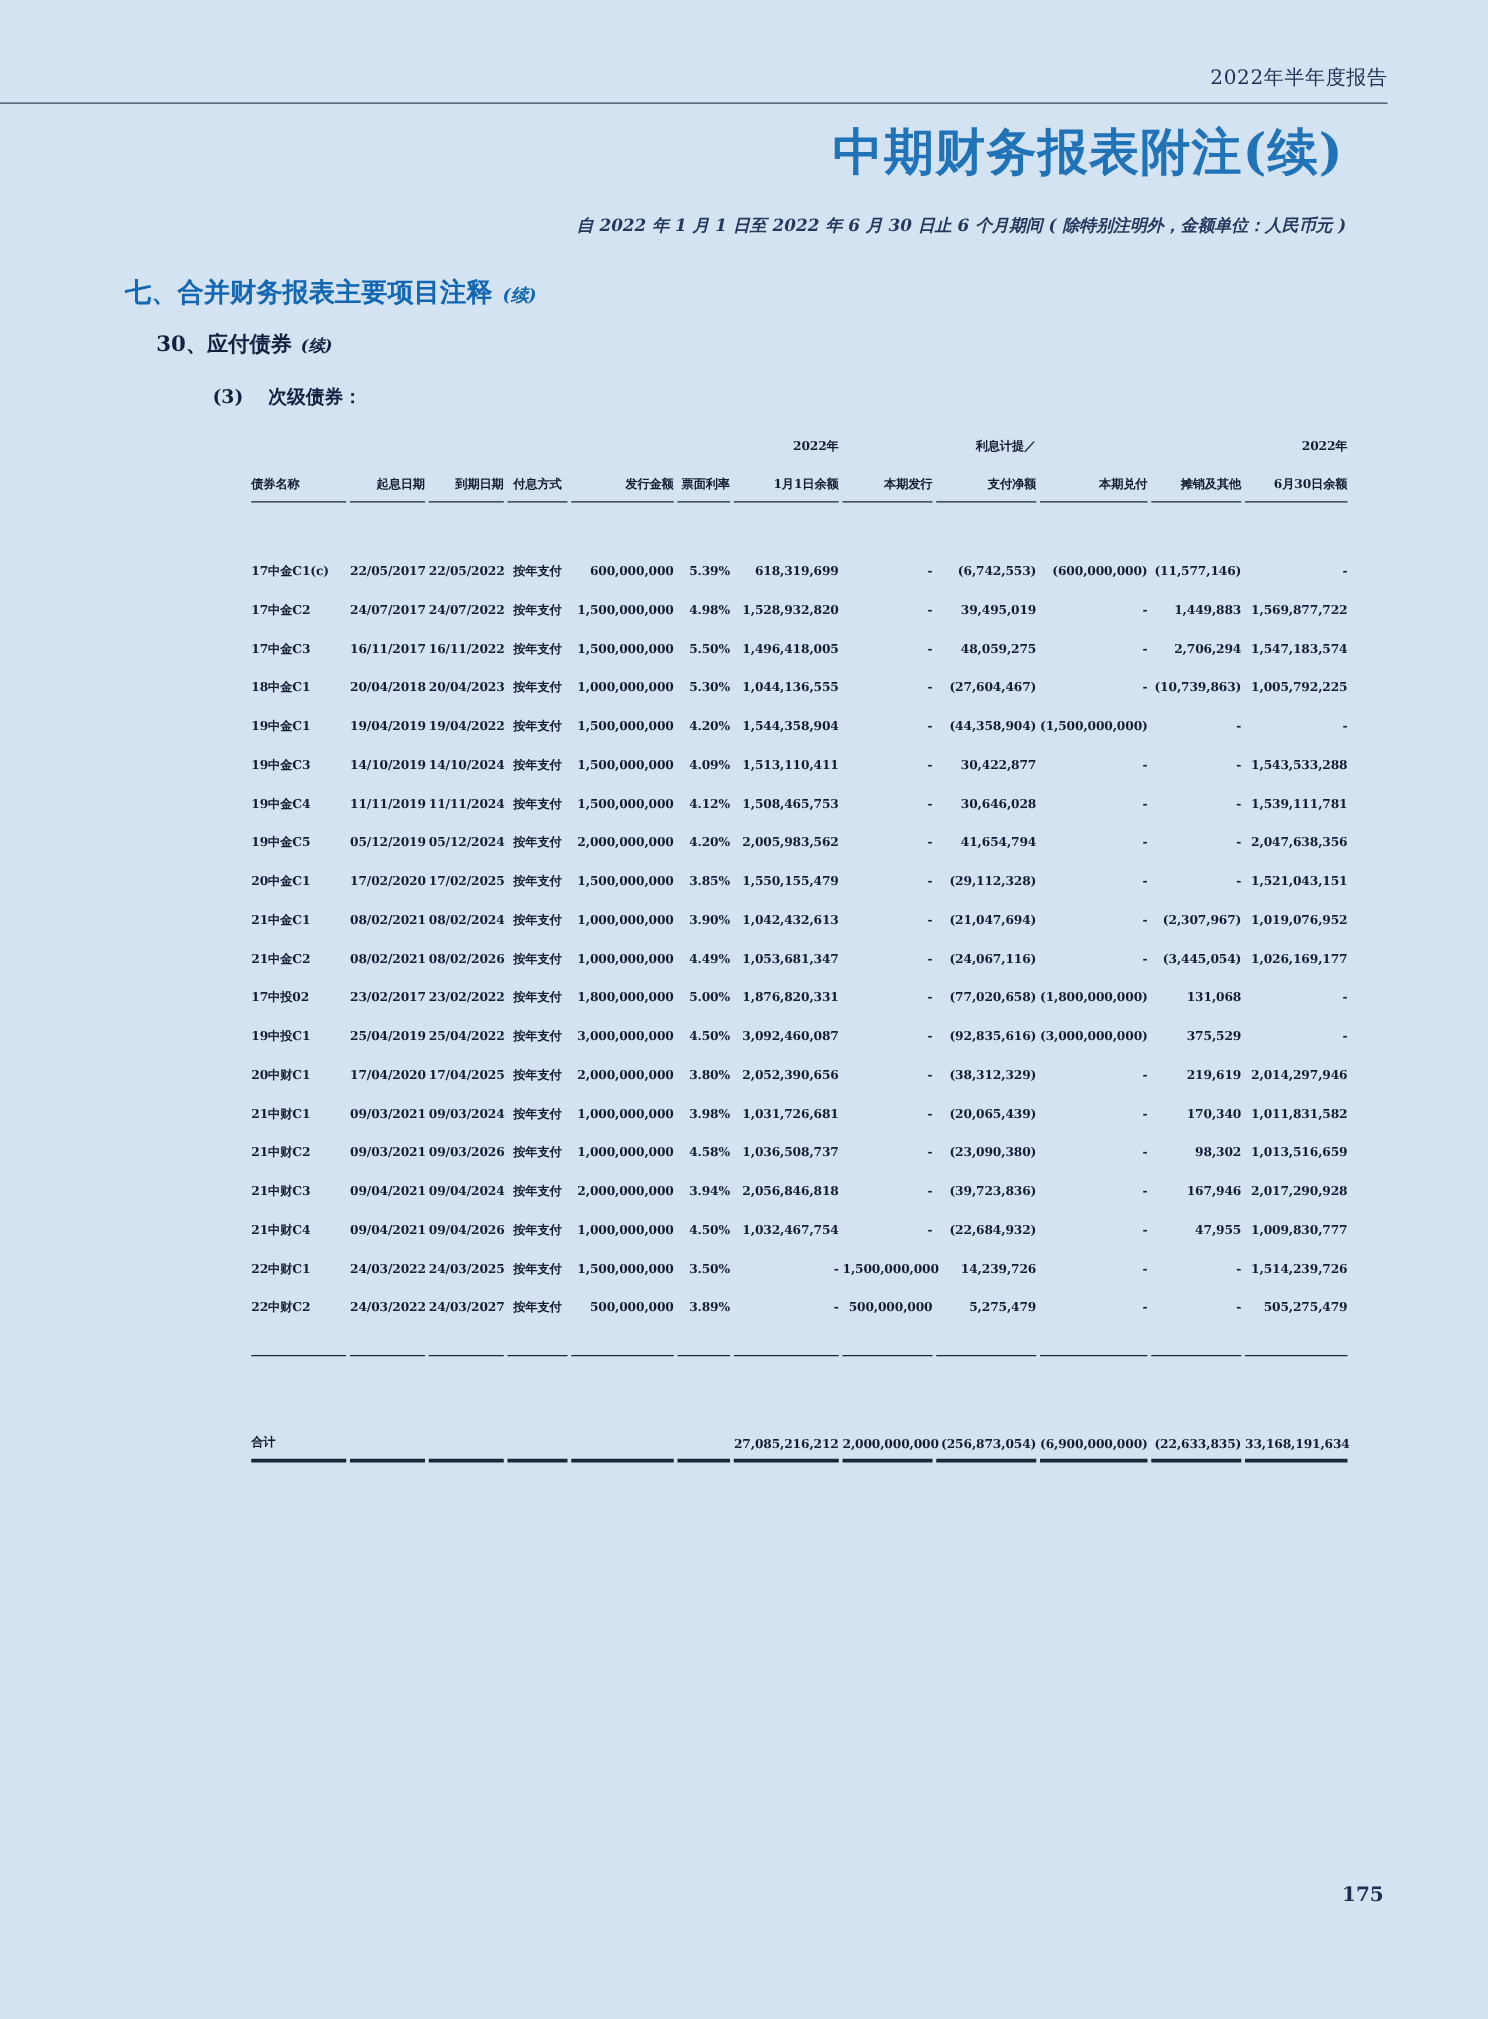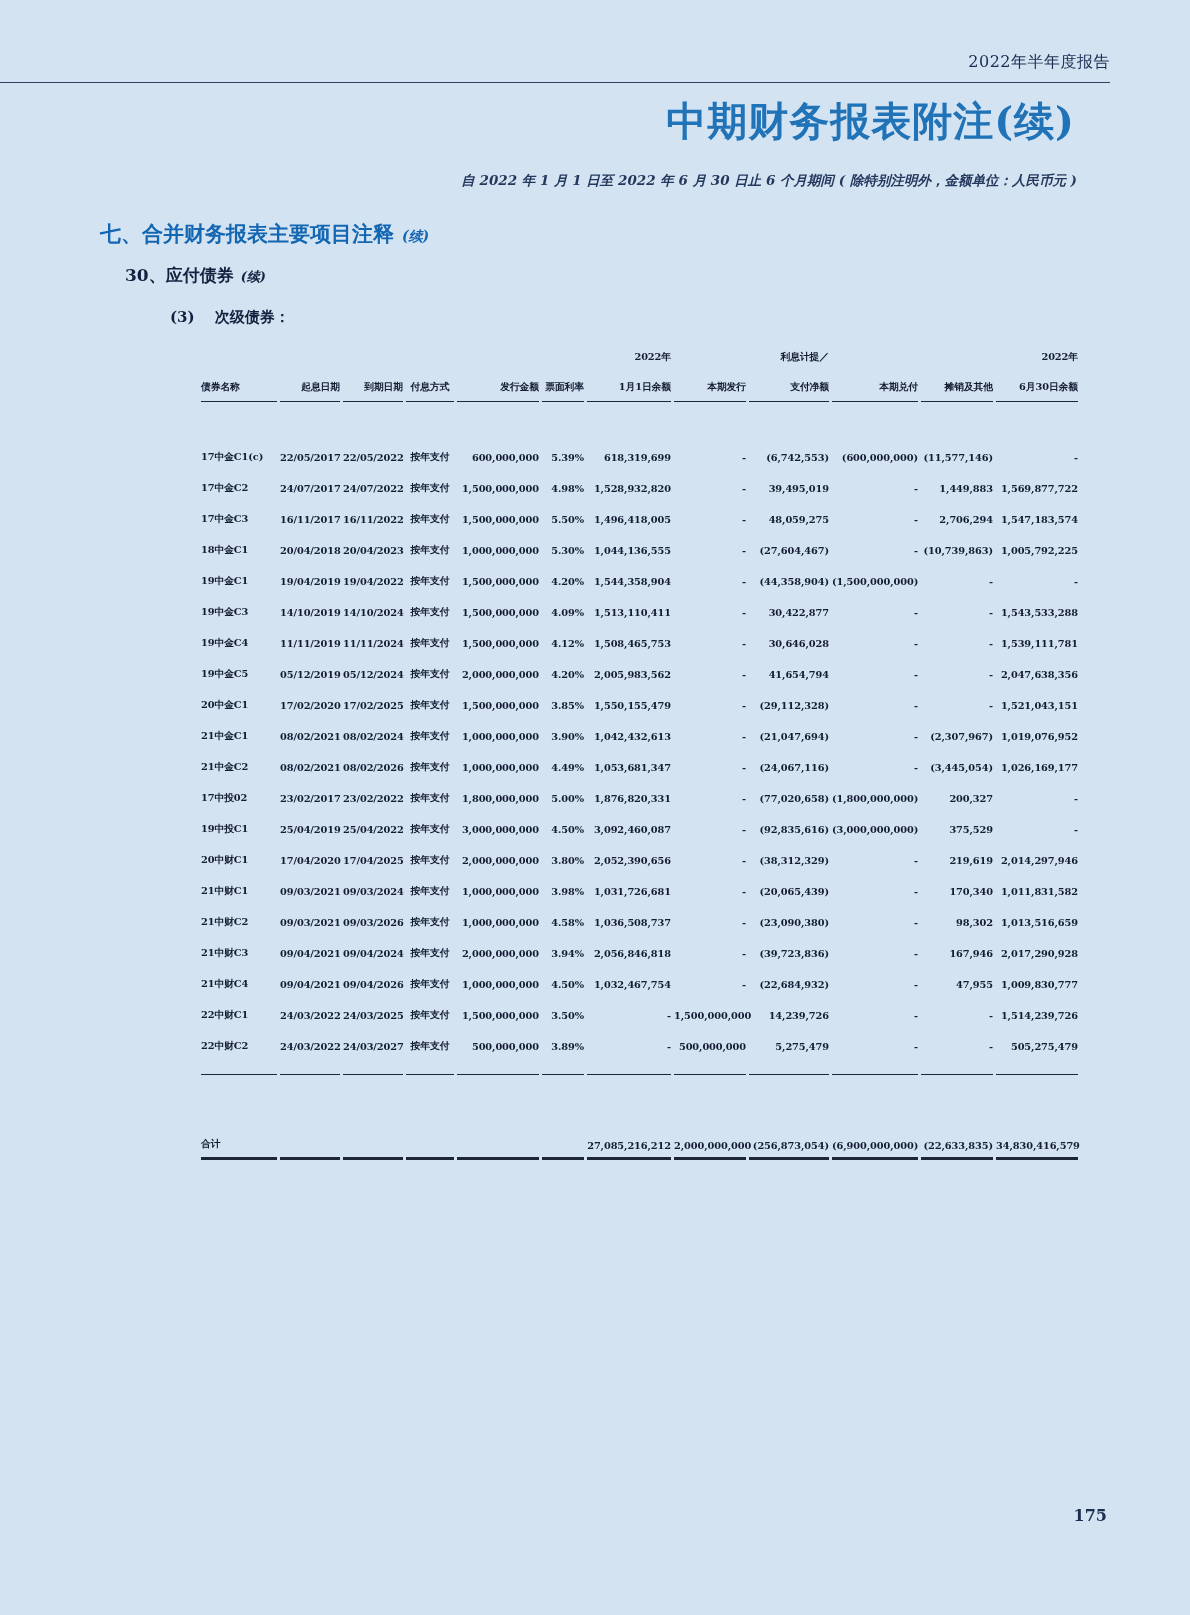--- a/index.html
+++ b/index.html
@@ -23,21 +23,21 @@
     border-collapse:separate; border-spacing:3px 0; table-layout:fixed; width:877px;
     font-size:9.8px; font-weight:700; color:#131c33; letter-spacing:-0.1px;
   }
   .bond-table th, .bond-table td { padding:0; white-space:nowrap; text-align:right; }
   .bond-table th:first-child, .bond-table td:first-child { text-align:left; }
   .bond-table th:nth-child(4), .bond-table td:nth-child(4) { text-align:center; }
   .bond-table thead tr:first-child th { height:30px; vertical-align:bottom; }
   .bond-table thead tr:last-child th { height:30px; vertical-align:bottom; padding-bottom:7px; border-bottom:1.5px solid #1d2538; }
   .bond-table tbody td { height:31px; vertical-align:middle; }
   .bond-table tbody tr:first-child td { padding-top:40px; }
-  .bond-table tbody tr:last-child td { padding-bottom:12px; border-bottom:1.5px solid #1d2538; }
+  .bond-table tbody tr:last-child td { padding-bottom:22px; border-bottom:1.5px solid #1d2538; }
   .bond-table tfoot td { padding-top:48px; height:28px; vertical-align:bottom; padding-bottom:6px; border-bottom:3px solid #1d2538; }
   .page-number { position:absolute; top:1506px; right:83px; font-size:16px; font-weight:700; color:#1b2d52; }
 </style>
 </head>
 <body>
 
 <div class="page">
   <div class="report-label">2022年半年度报告</div>
   <div class="header-rule"></div>
   <div class="page-title">中期财务报表附注(续)</div>
@@ -258,21 +258,21 @@
             <td>17中投02</td>
             <td>23/02/2017</td>
             <td>23/02/2022</td>
             <td>按年支付</td>
             <td>1,800,000,000</td>
             <td>5.00%</td>
             <td>1,876,820,331</td>
             <td>-</td>
             <td>(77,020,658)</td>
             <td>(1,800,000,000)</td>
-            <td>200,327</td>
+            <td>131,068</td>
             <td>-</td>
           </tr>
           <tr>
             <td>19中投C1</td>
             <td>25/04/2019</td>
             <td>25/04/2022</td>
             <td>按年支付</td>
             <td>3,000,000,000</td>
             <td>4.50%</td>
             <td>3,092,460,087</td>
@@ -387,20 +387,20 @@
           <td></td>
           <td></td>
           <td></td>
           <td></td>
           <td></td>
           <td>27,085,216,212</td>
           <td>2,000,000,000</td>
           <td>(256,873,054)</td>
           <td>(6,900,000,000)</td>
           <td>(22,633,835)</td>
-          <td>34,830,416,579</td>
+          <td>33,168,191,634</td>
         </tr>
       </tfoot>
     </table>
   </div>
 
   <div class="page-number">175</div>
 </div>
 
 </body></html>

